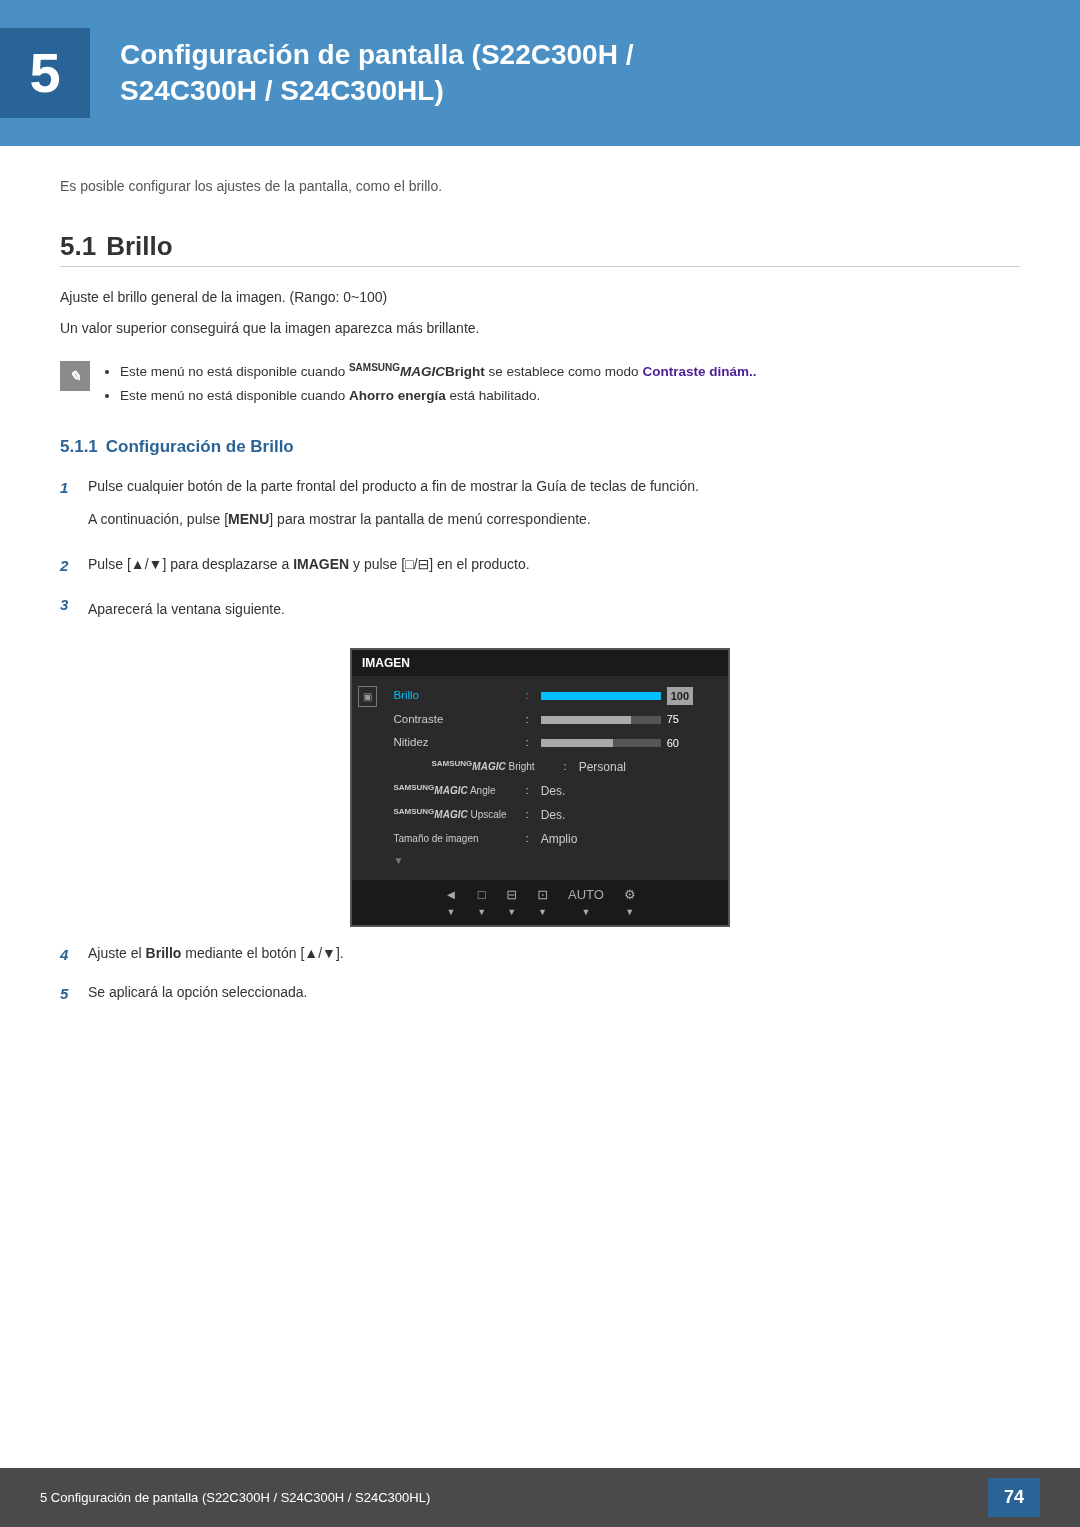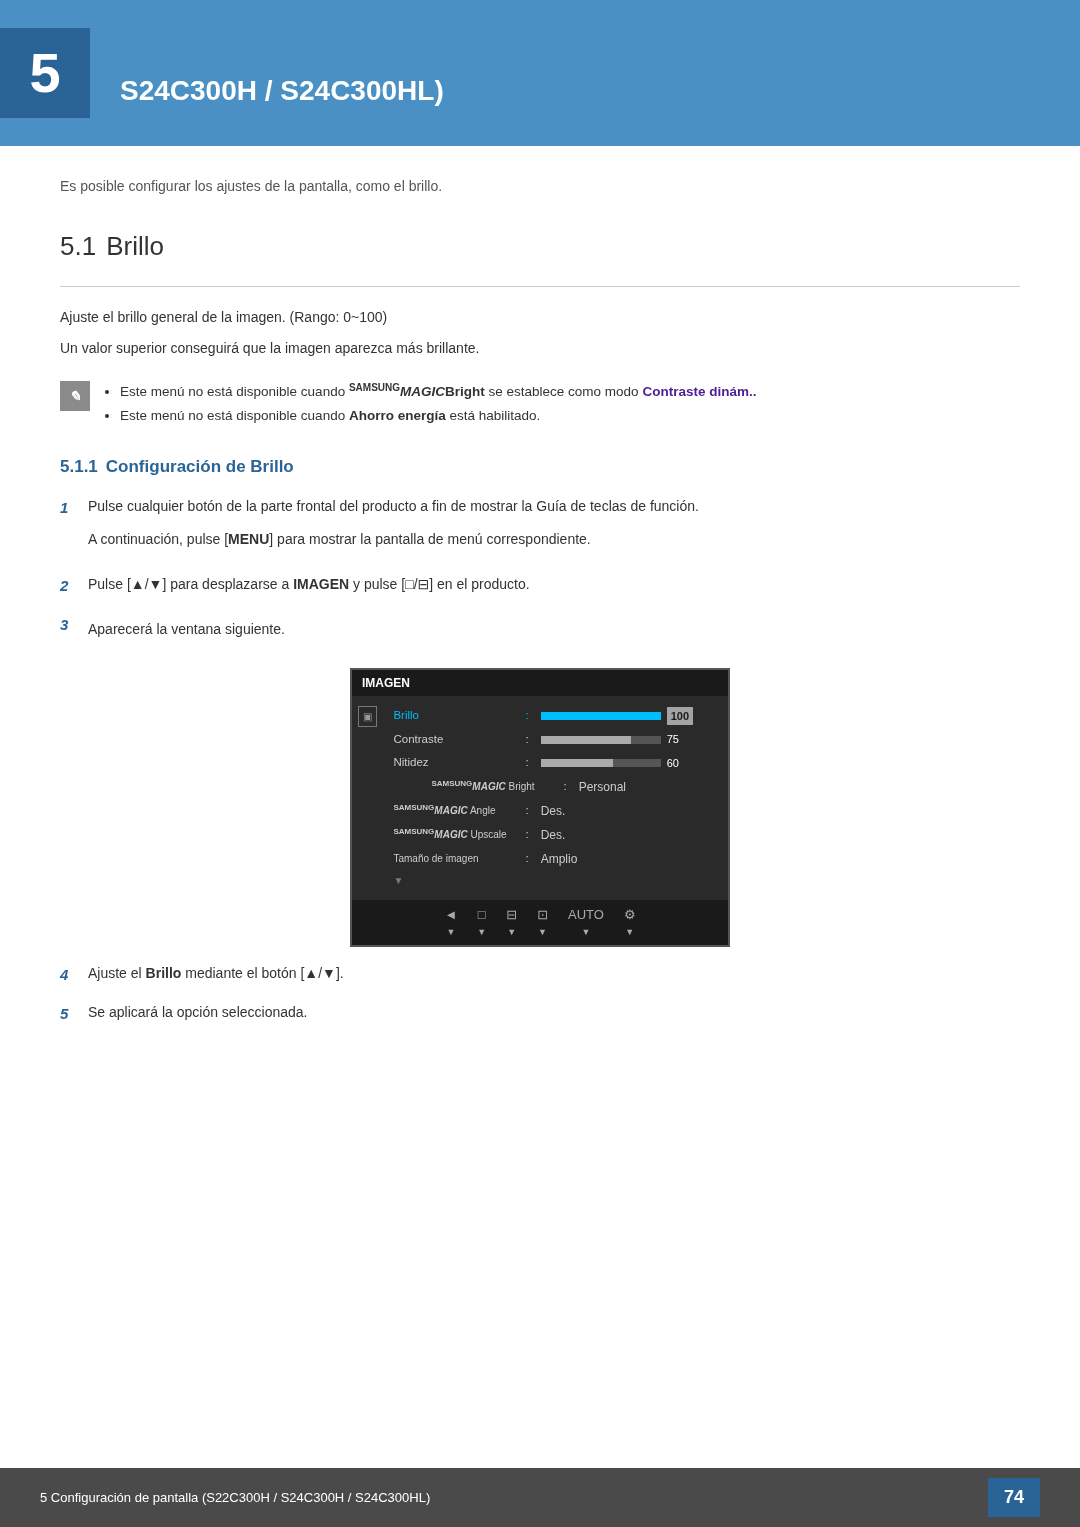--- a/index.html
+++ b/index.html
@@ -56,24 +56,24 @@
 
     .chapter-description {
       color: #555;
       margin-bottom: 30px;
       font-size: 14px;
     }
 
     
     .section-title {
       font-size: 26px;
-      font-weight: normal;
+      font-weight: bold;
       color: #333;
       margin-bottom: 20px;
-      padding-bottom: 20px;
+      padding-bottom: 0;
       border-bottom: 1px solid #ccc;
     }
 
     .section-number {
       color: #333;
       margin-right: 10px;
     }
 
     .section-description {
       margin-bottom: 10px;
@@ -314,21 +314,21 @@
     }
   </style>
 </head>
 <body>
 
 <div class="chapter-header">
   <div class="chapter-number-box">
     <span class="chapter-number">5</span>
   </div>
   <div class="chapter-title">
-    <br>
+    <span>Configuración de pantalla (S22C300H /</span><br>
     <span>S24C300H / S24C300HL)</span>
   </div>
 </div>
 
 <div class="content">
 
   <p class="chapter-description">Es posible configurar los ajustes de la pantalla, como el brillo.</p>
 
   <div>
     <div class="section-title">

